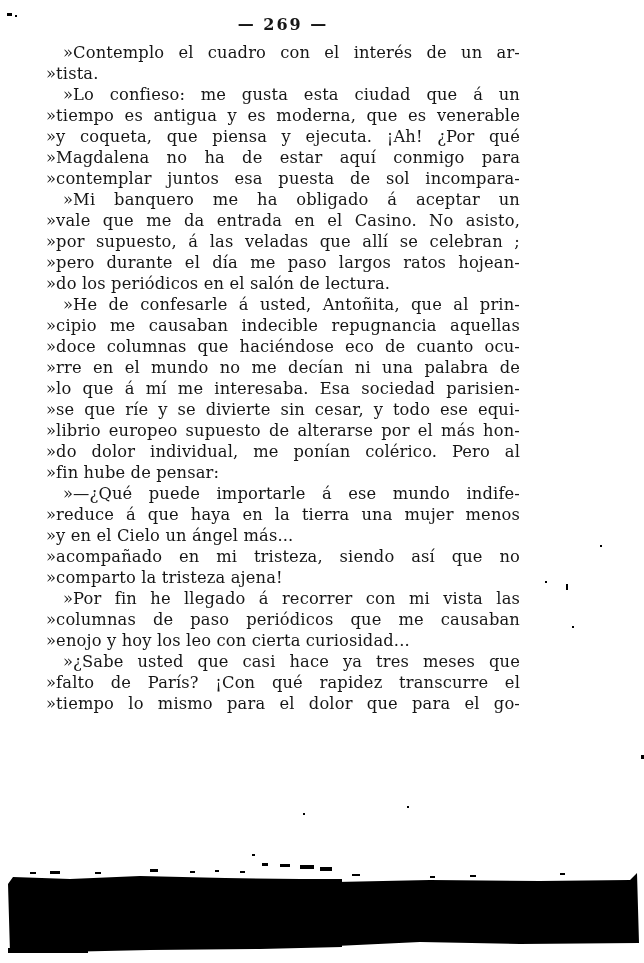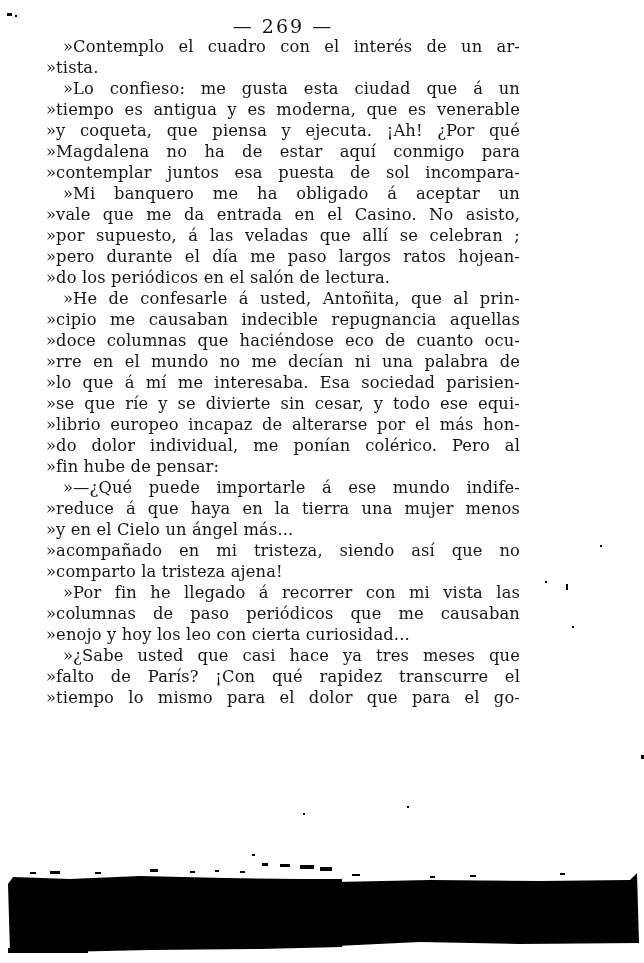--- a/index.html
+++ b/index.html
@@ -5,25 +5,26 @@
   :root{ --ink:#161616; --paper:#ffffff; }
   html,body{ margin:0; padding:0; }
   body{
     width:644px; height:963px; position:relative; overflow:hidden;
     background:var(--paper);
     font-family:"DejaVu Serif", serif;
     color:var(--ink);
   }
   .page-header{
     position:absolute; top:15px; left:46px; width:474px;
-    text-align:center; font-size:19px; letter-spacing:2px;
+    text-align:center; font-size:16px; letter-spacing:2px;
     color:var(--ink);
+    font-weight:bold;
   }
   .text-block{
-    position:absolute; left:46px; top:36px; width:474px;
+    position:absolute; left:46px; top:42px; width:474px;
     font-size:16.3px; line-height:21px; letter-spacing:.15px;
     color:var(--ink);
   }
   .line{
     text-align:justify;
     text-align-last:justify;
     height:21px; overflow:hidden; white-space:nowrap;
   }
   .line.short{ text-align-last:left; }
   .line.indent{ text-indent:17px; }
@@ -49,21 +50,21 @@
     <div class="line">»vale que me da entrada en el Casino. No asisto,</div>
     <div class="line">»por supuesto, á las veladas que allí se celebran ;</div>
     <div class="line">»pero durante el día me paso largos ratos hojean-</div>
     <div class="line short">»do los periódicos en el salón de lectura.</div>
     <div class="line indent">»He de confesarle á usted, Antoñita, que al prin-</div>
     <div class="line">»cipio me causaban indecible repugnancia aquellas</div>
     <div class="line">»doce columnas que haciéndose eco de cuanto ocu-</div>
     <div class="line">»rre en el mundo no me decían ni una palabra de</div>
     <div class="line">»lo que á mí me interesaba. Esa sociedad parisien-</div>
     <div class="line">»se que ríe y se divierte sin cesar, y todo ese equi-</div>
-    <div class="line">»librio europeo incapaz de alterarse por el más hon-</div>
+    <div class="line">»librio europeo supuesto de alterarse por el más hon-</div>
     <div class="line">»do dolor individual, me ponían colérico. Pero al</div>
     <div class="line short">»fin hube de pensar:</div>
     <div class="line indent">»—¿Qué puede importarle á ese mundo indife-</div>
     <div class="line">»reduce á que haya en la tierra una mujer menos</div>
     <div class="line short">»y en el Cielo un ángel más...</div>
     <div class="line">»acompañado en mi tristeza, siendo así que no</div>
     <div class="line short">»comparto la tristeza ajena!</div>
     <div class="line indent">»Por fin he llegado á recorrer con mi vista las</div>
     <div class="line">»columnas de paso periódicos que me causaban</div>
     <div class="line short">»enojo y hoy los leo con cierta curiosidad...</div>

